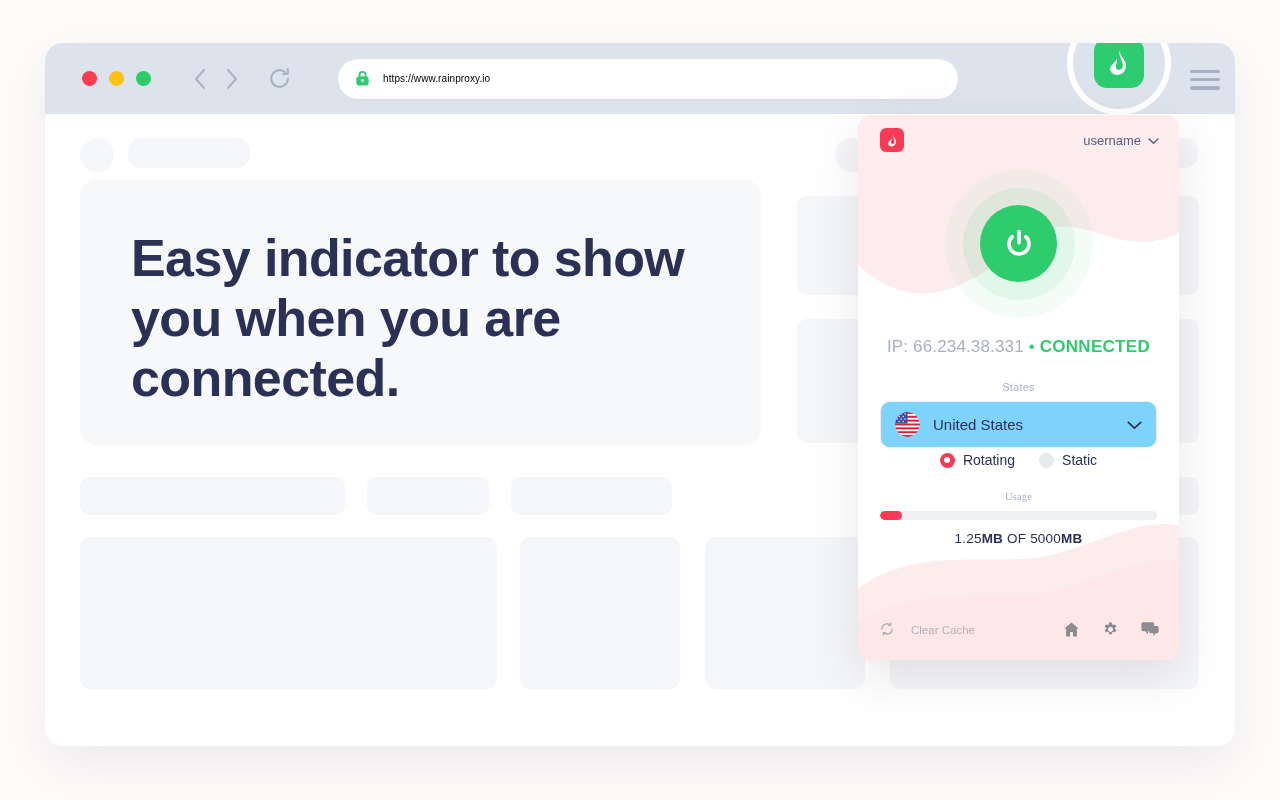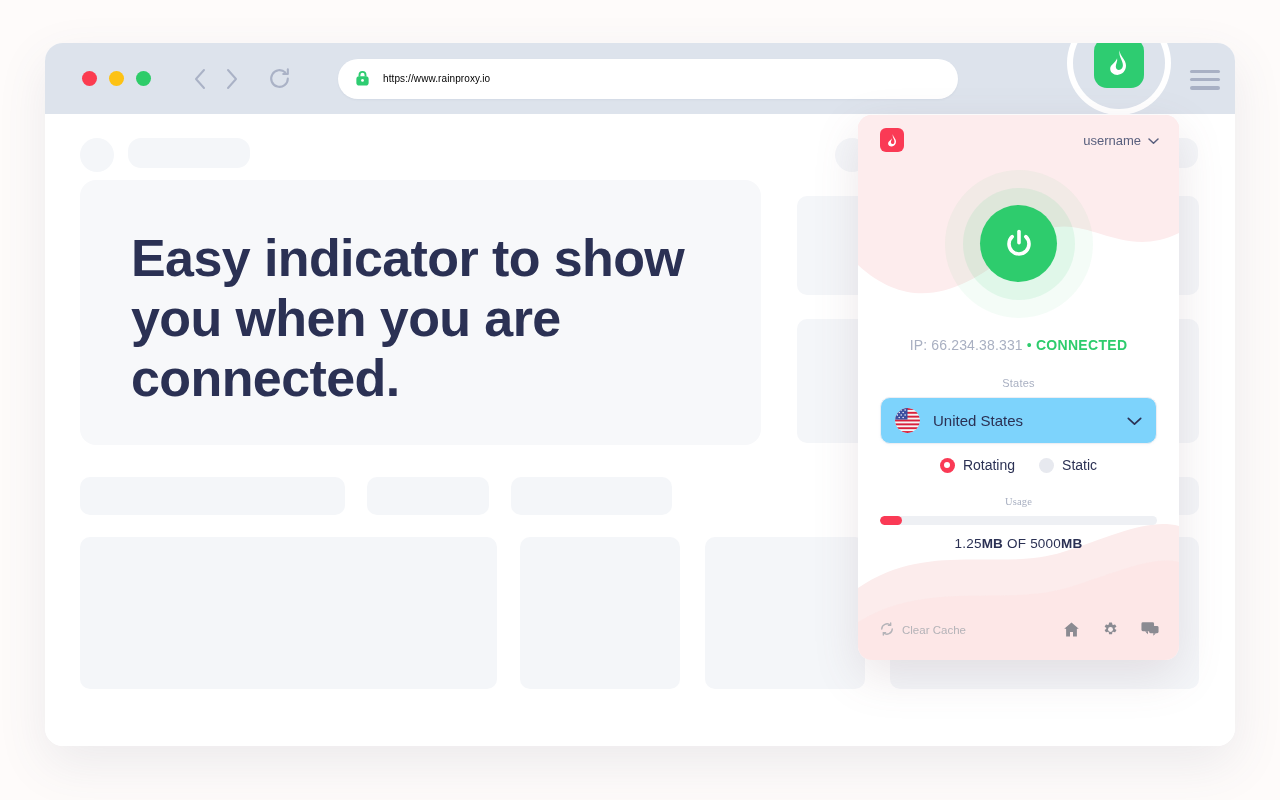--- a/index.html
+++ b/index.html
@@ -102,49 +102,49 @@
 
   .pop-head { display: flex; align-items: center; justify-content: space-between; padding: 13px 20px 0 22px; }
   .pop-logo { width: 24px; height: 24px; border-radius: 6px; background: #fa3a55; display:flex; align-items:center; justify-content:center; }
   .pop-user { display: flex; align-items: center; gap: 7px; font-size: 13px; color: #59607e; }
 
   .power-wrap { margin-top: 14px; display: flex; align-items: center; justify-content: center; height: 155px; }
   .halo2 { width: 148px; height: 148px; border-radius: 50%; background: rgba(46,204,113,.055); display:flex; align-items:center; justify-content:center; }
   .halo1 { width: 112px; height: 112px; border-radius: 50%; background: rgba(46,204,113,.10); display:flex; align-items:center; justify-content:center; }
   .power { width: 77px; height: 77px; border-radius: 50%; background: #2ecc6d; display:flex; align-items:center; justify-content:center; }
 
-  .ipline { text-align: center; margin-top: 16px; font-size: 14px; color: #a9b0c2; letter-spacing: .15px; }
+  .ipline { text-align: center; margin-top: 16px; font-size: 17px; color: #a9b0c2; letter-spacing: .15px; }
   .ipline .connected { color: #2ecc6d; font-weight: 700; letter-spacing: .3px; }
   .ipline .dot { color: #2ecc6d; }
 
   .label-sm { text-align: center; font-size: 11px; color: #a9b0c2; margin-top: 24px; letter-spacing: .2px; }
 
   .country {
     margin: 8px 22px 0 22px; height: 47px;
     background: #7dd3fc; border: 1px solid #eceef3; border-radius: 10px;
     display: flex; align-items: center; padding: 0 14px;
     box-shadow: 0 1px 3px rgba(120,130,160,.05);
   }
   .flag { width: 25px; height: 25px; border-radius: 50%; overflow: hidden; flex: 0 0 auto; }
   .country-name { margin-left: 13px; font-size: 15px; color: #2b3154; flex: 1; }
 
-  .radios { display: flex; align-items: center; justify-content: center; gap: 24px; margin-top: 13px; }
+  .radios { display: flex; align-items: center; justify-content: center; gap: 24px; margin-top: 4px; }
   .radio { display: flex; align-items: center; gap: 8px; font-size: 14px; color: #2b3154; }
   .rdot { width: 15px; height: 15px; border-radius: 50%; background: #e7e9ef; flex:0 0 auto; }
   .rdot.on { background: #fa3a55; display:flex; align-items:center; justify-content:center; }
   .rdot.on:after { content:""; width: 6px; height: 6px; border-radius:50%; background:#fff; }
 
   .usage-label { text-align: center; font-size: 10.5px; color: #a9b0c2; margin-top: 23px; letter-spacing: .2px; font-family: Liberation Serif, serif; }
   .bar { margin: 9px 22px 0 22px; height: 9px; border-radius: 5px; background: #eef0f4; overflow: hidden; }
   .bar-fill { height: 100%; border-radius: 5px; background: #fa3a55; }
   .usage-text { text-align: center; margin-top: 11px; font-size: 13.5px; color: #2b3154; letter-spacing: .2px; }
   .usage-text b { font-weight: 700; }
 
   .pop-foot { margin-top: auto; display: flex; align-items: center; justify-content: space-between; padding: 0 20px 22px 22px; }
-  .clear { display: flex; align-items: center; gap: 8px; font-size: 11.5px; color: #b4b3b8; }
+  .clear { display: flex; align-items: center; gap: 17px; font-size: 11.5px; color: #b4b3b8; }
   .foot-icons { display: flex; align-items: center; gap: 22px; }
   .foot-icons span { display: flex; }
 </style>
 </head>
 <body>
 
 <div id="stage">
 
   <div class="browser">
 

